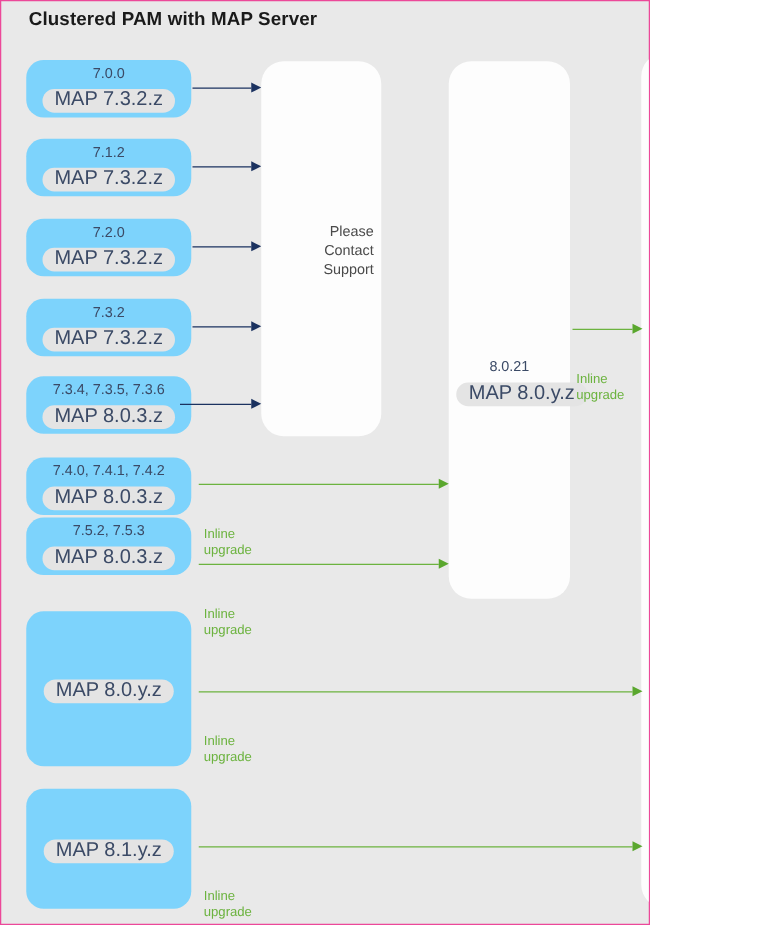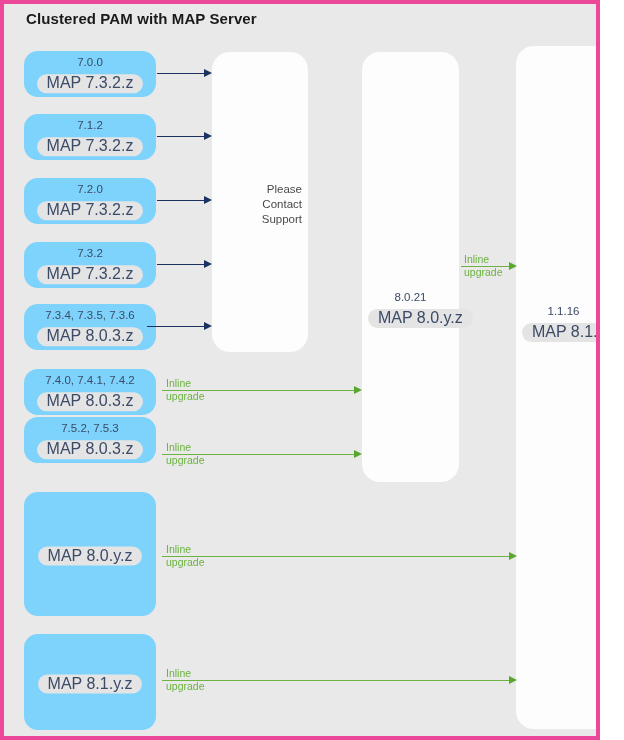--- a/index.html
+++ b/index.html
@@ -2,24 +2,24 @@
 <html><head>
 <meta charset="utf-8">
 <style>
   html, body {
     margin: 0;
     padding: 0;
     background: #ffffff;
   }
   #page {
     position: relative;
-    width: 600px;
+    width: 520px;
     height: 740px;
     background: #e9e9e9;
-    border: 4px solid #ec4899;
+    border: 1px solid #ec4899;
     box-sizing: border-box;
     overflow: hidden;
     font-family: "Liberation Sans", sans-serif;
     text-decoration: underline;
   }
 
   
   #title {
     position: absolute;
     left: 22px;
@@ -118,20 +118,21 @@
   .arrow.green .head { border-left-color: #5aa72e; }
 
   
   .edge-label {
     position: absolute;
     font-size: 10.5px;
     color: #6cb33f;
     line-height: 13px;
     white-space: pre-line;
     text-align: left;
+    margin-top: 47px;
   }
 </style>
 </head>
 <body>
 
 <div id="page">
 
   <div id="title">Clustered PAM with MAP Server</div>
 
   <div class="col-card" style="left:208px; top:48px; width:96px; height:300px;">

